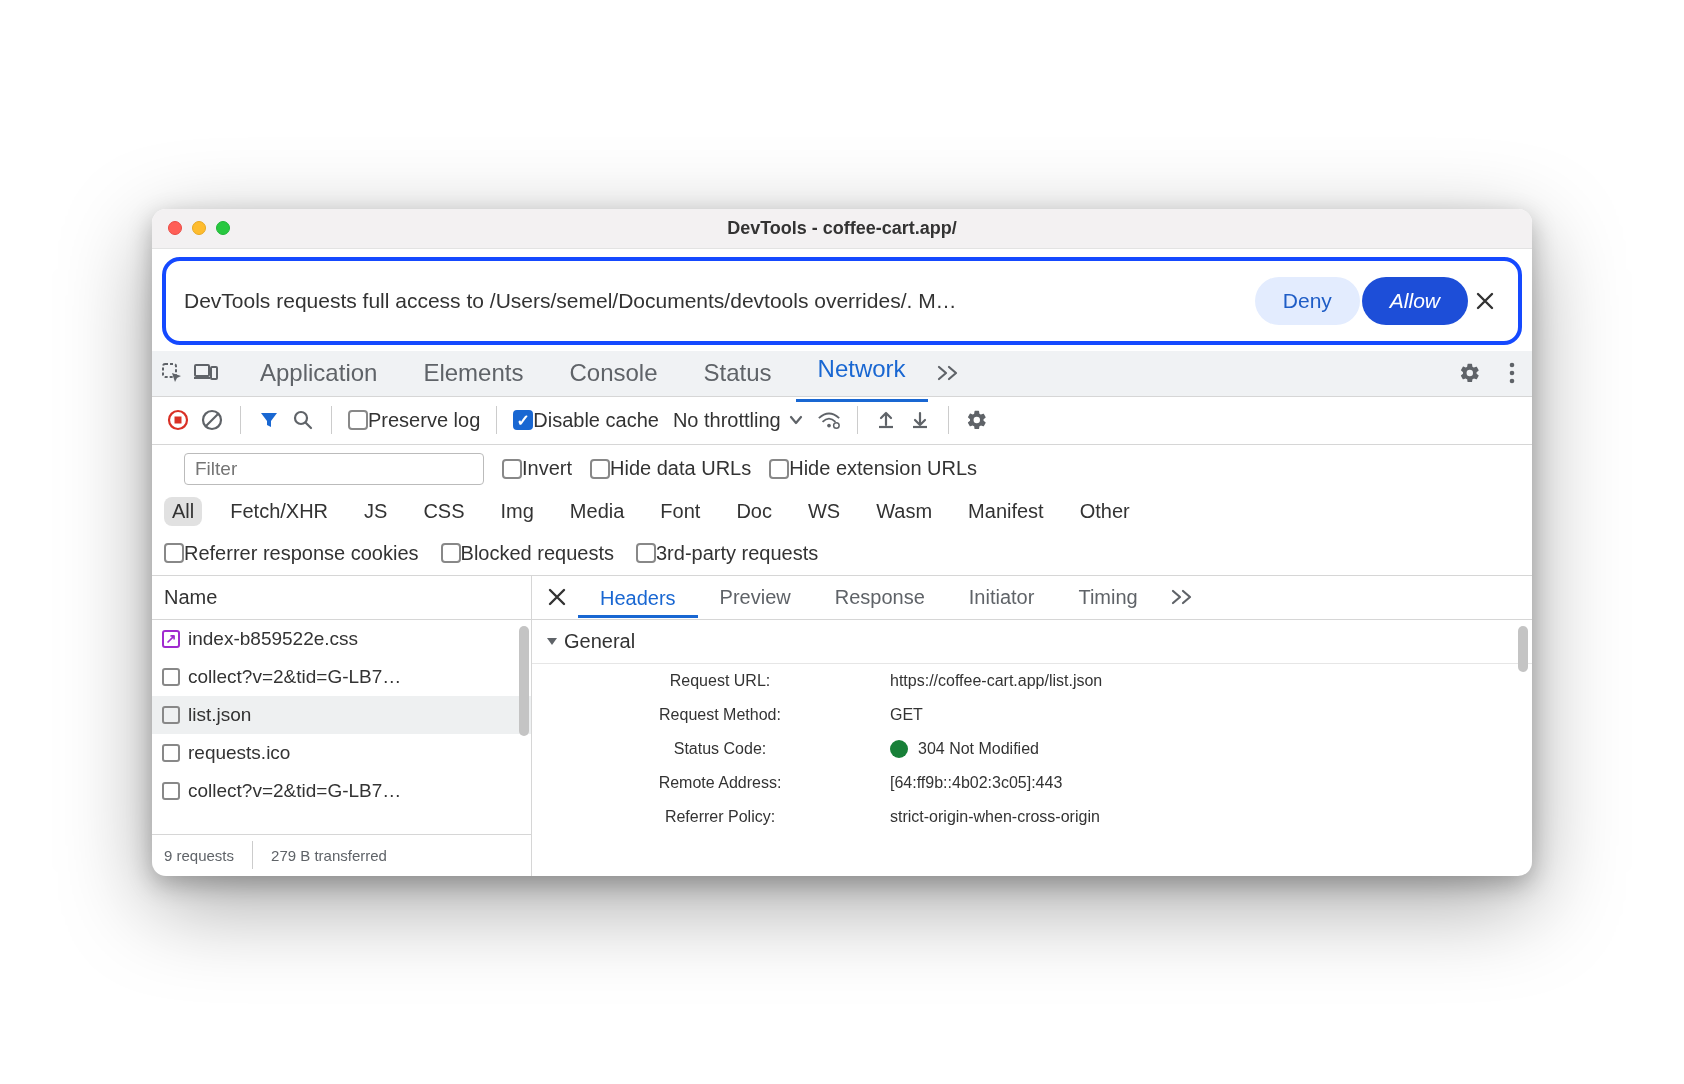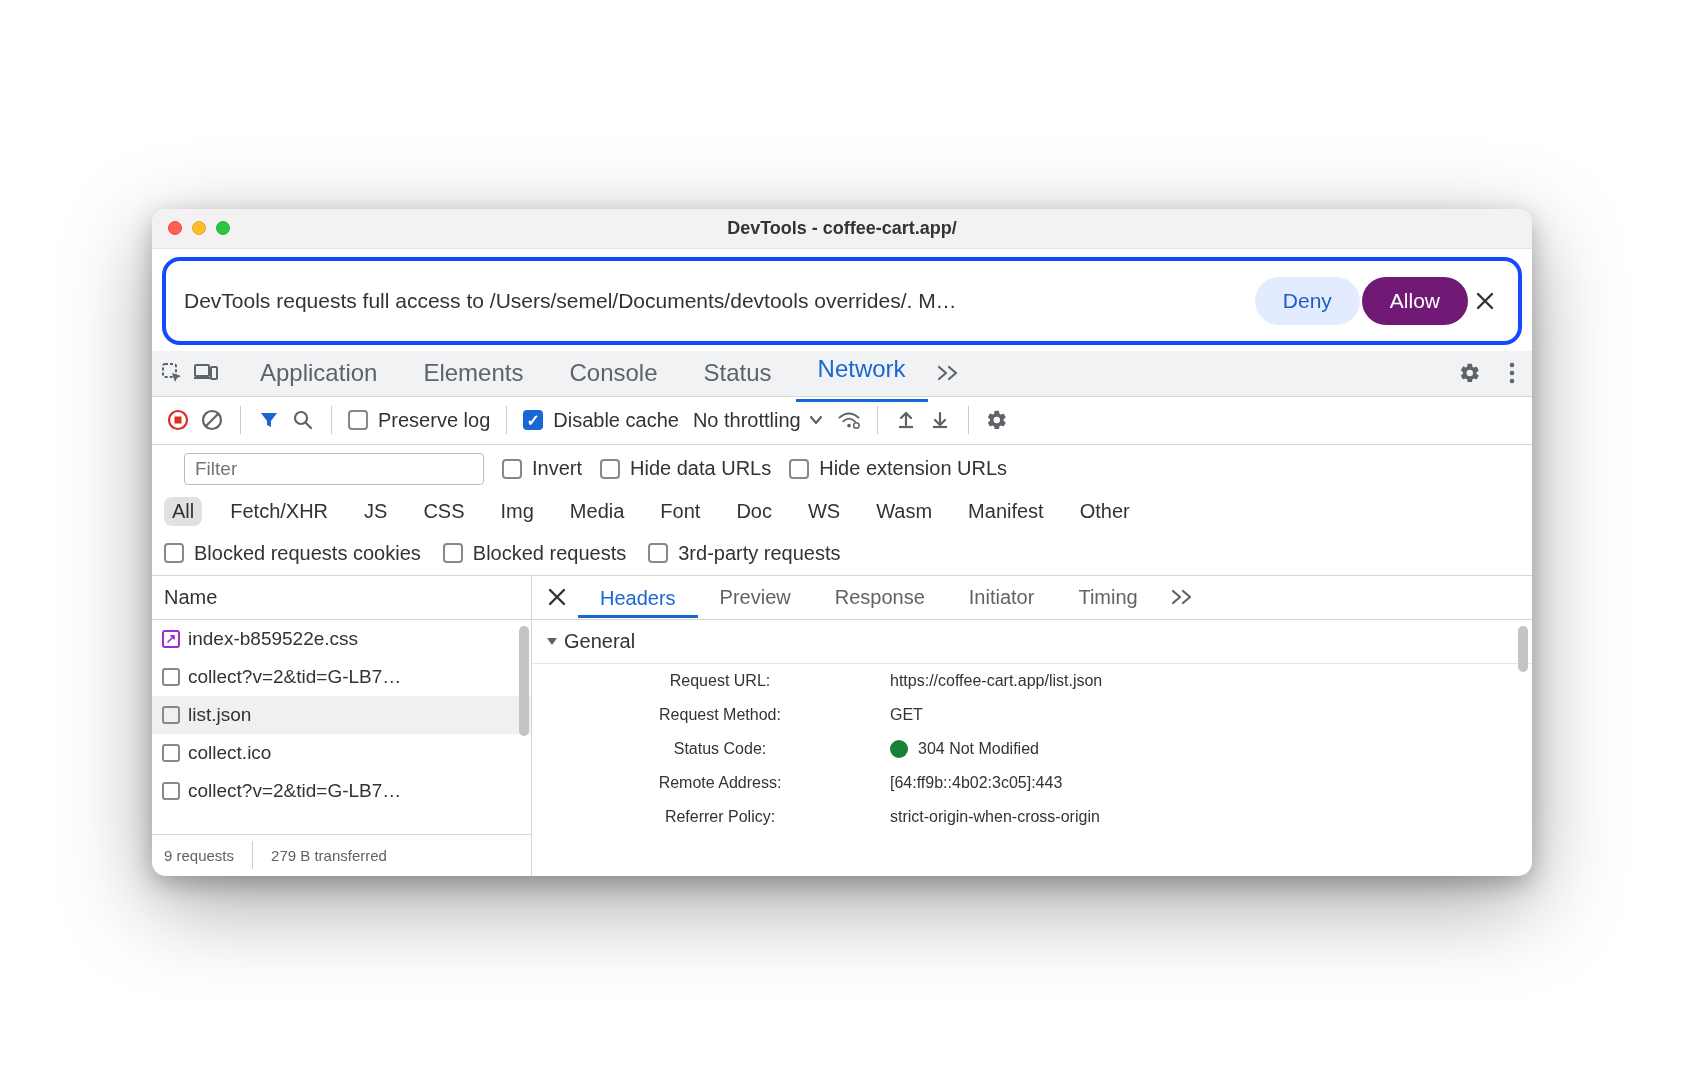--- a/index.html
+++ b/index.html
@@ -72,28 +72,29 @@
     background: #e3ecfe;
     color: #1f5dc6;
     border: none;
     font-size: 21px;
     font-weight: 500;
     padding: 12px 28px;
     border-radius: 26px;
     cursor: pointer;
   }
   .btn-allow {
-    background: #701a75;
+    background: #1d4ed8;
     color: #fff;
     border: none;
     font-size: 21px;
     font-weight: 500;
     padding: 12px 28px;
     border-radius: 26px;
     cursor: pointer;
+    font-style: italic;
   }
   .close-x {
     width: 30px; height: 30px;
     display: flex;
     align-items: center;
     justify-content: center;
     cursor: pointer;
     color: #333;
   }
 
@@ -126,21 +127,21 @@
     border-bottom: 1px solid #d6d6d6;
     padding: 0 14px;
     gap: 10px;
     font-size: 20px;
     color: #333;
   }
   .vdiv { width:1px;height:28px;background:#ccc;margin:0 6px; }
   .checkbox-ui { width:20px;height:20px;border:2px solid #888;border-radius:4px;display:inline-flex;align-items:center;justify-content:center;flex-shrink:0; }
   .checkbox-ui.checked { background:#1967d2;border-color:#1967d2; }
   .checkbox-ui.checked::after { content:"✓";color:#fff;font-size:16px;font-weight:bold; }
-  .cb-label { display:flex;align-items:center;gap:10px;cursor:pointer; }
+  .cb-label { display:flex;align-items:center;gap:0;cursor:pointer; }
   .throttle { display:flex;align-items:center;gap:8px;cursor:pointer;margin-left:4px; }
 
   .toolbar2 {
     display:flex;align-items:center;gap:18px;
     padding: 8px 12px;
     font-size: 20px;
     color:#333;
     border-bottom: none;
   }
   .filter-input {
@@ -426,21 +427,21 @@
     <span class="pill">Doc</span>
     <span class="pill">WS</span>
     <span class="pill">Wasm</span>
     <span class="pill">Manifest</span>
     <span class="pill">Other</span>
   </div>
 
   <div class="extra-filters">
     <label class="cb-label">
       <span class="checkbox-ui"></span>
-      <span>Blocked requests cookies</span>
+      <span>Referrer response cookies</span>
     </label>
     <label class="cb-label">
       <span class="checkbox-ui"></span>
       <span>Blocked requests</span>
     </label>
     <label class="cb-label">
       <span class="checkbox-ui"></span>
       <span>3rd-party requests</span>
     </label>
   </div>
@@ -457,21 +458,21 @@
         <div class="req-row">
           <span class="row-icon-box"></span>
           <span class="row-name">collect?v=2&amp;tid=G-LB7…</span>
         </div>
         <div class="req-row selected">
           <span class="row-icon-box"></span>
           <span class="row-name">list.json</span>
         </div>
         <div class="req-row">
           <span class="row-icon-box"></span>
-          <span class="row-name">collect.ico</span>
+          <span class="row-name">requests.ico</span>
         </div>
         <div class="req-row">
           <span class="row-icon-box"></span>
           <span class="row-name">collect?v=2&amp;tid=G-LB7…</span>
         </div>
         <div class="scrollbar-fake"></div>
       </div>
       <div class="left-footer">
         <span>9 requests</span>
         <div class="vdiv"></div>

